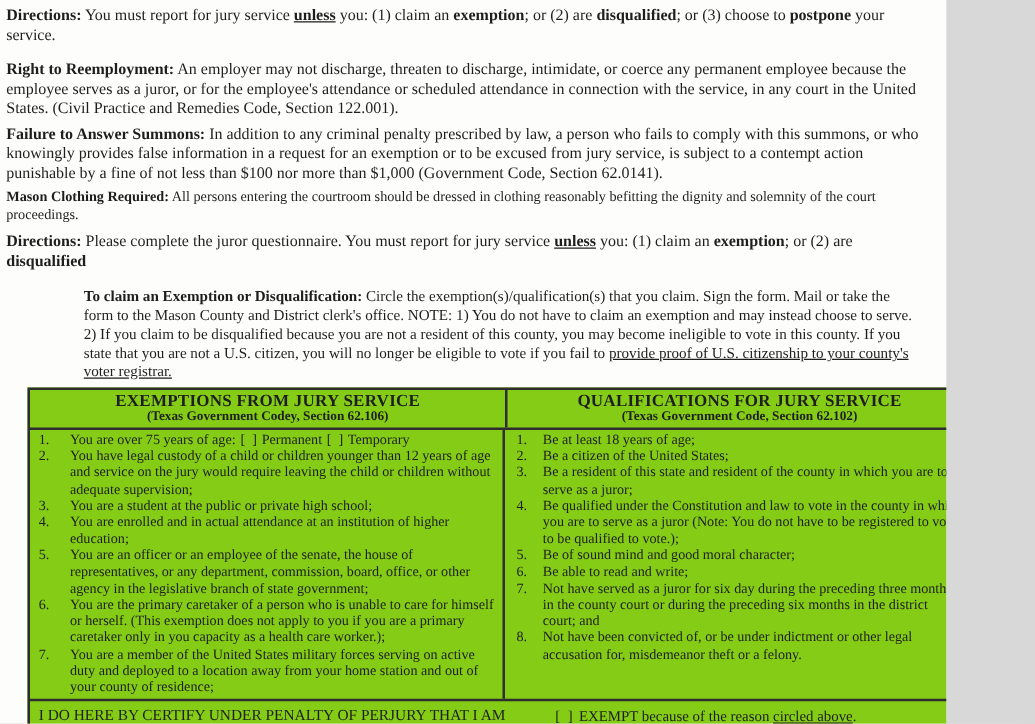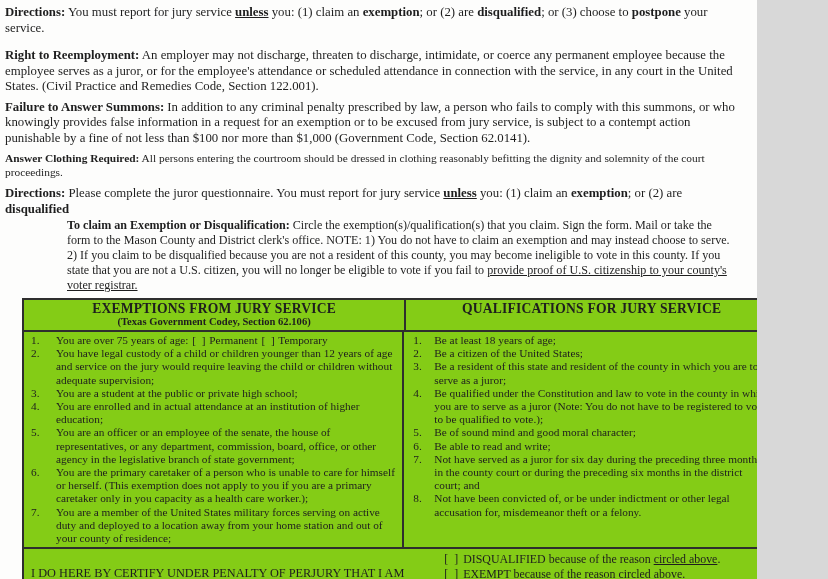--- a/index.html
+++ b/index.html
@@ -10,21 +10,21 @@
     color:#1e1e1e;
     font-family:"Liberation Serif", serif;
     position:relative;
     overflow:hidden;
   }
   .content { padding:5px 8px 0 5px; }
   .para { margin:0 0 12px 0; font-size:12.8px; line-height:15.5px; }
   .para.tight { margin-bottom:5px; }
   .para.small { font-size:11.4px; line-height:14px; margin-bottom:7px; }
   .para.nomb { margin-bottom:0; }
-  .indent-block { margin:1px 12px 5px 62px; font-size:12.1px; line-height:15px; }
+  .indent-block { margin:13px 12px 5px 62px; font-size:12.1px; line-height:15px; }
   .b { font-weight:bold; }
   .u { text-decoration:underline; }
 
   .jury-table {
     margin-left:17px;
     width:757px;
     border:2px solid #2e2e2e;
     background:#84cc16;
   }
   .thead { display:flex; border-bottom:2px solid #2e2e2e; text-align:center; }
@@ -61,35 +61,36 @@
 
 <div class="page">
   <div class="content">
 
     <p class="para"><span class="b">Directions:</span><span> You must report for jury service </span><span class="b u">unless</span><span> you: (1) claim an </span><span class="b">exemption</span><span>; or (2) are </span><span class="b">disqualified</span><span>; or (3) choose to </span><span class="b">postpone</span><span> your service.</span></p>
 
     <p class="para tight"><span class="b">Right to Reemployment:</span><span> An employer may not discharge, threaten to discharge, intimidate, or coerce any permanent employee because the employee serves as a juror, or for the employee's attendance or scheduled attendance in connection with the service, in any court in the United States. (Civil Practice and Remedies Code, Section 122.001).</span></p>
 
     <p class="para tight"><span class="b">Failure to Answer Summons:</span><span> In addition to any criminal penalty prescribed by law, a person who fails to comply with this summons, or who knowingly provides false information in a request for an exemption or to be excused from jury service, is subject to a contempt action punishable by a fine of not less than $100 nor more than $1,000 (Government Code, Section 62.0141).</span></p>
 
-    <p class="para small"><span class="b">Answer Clothing Required:</span><span> All persons entering the courtroom should be dressed in clothing reasonably befitting the dignity and solemnity of the court proceedings.</span></p>
+    <p class="para small"><span class="b">Mason Clothing Required:</span><span> All persons entering the courtroom should be dressed in clothing reasonably befitting the dignity and solemnity of the court proceedings.</span></p>
 
     <p class="para nomb"><span class="b">Directions:</span><span> Please complete the juror questionnaire. You must report for jury service </span><span class="b u">unless</span><span> you: (1) claim an </span><span class="b">exemption</span><span>; or (2) are </span><span class="b">disqualified</span></p>
 
     <div class="indent-block"><span class="b">To claim an Exemption or Disqualification:</span><span> Circle the exemption(s)/qualification(s) that you claim. Sign the form. Mail or take the form to the Mason County and District clerk's office. NOTE: 1) You do not have to claim an exemption and may instead choose to serve. 2) If you claim to be disqualified because you are not a resident of this county, you may become ineligible to vote in this county. If you state that you are not a U.S. citizen, you will no longer be eligible to vote if you fail to </span><span class="u">provide proof of U.S. citizenship to your county's voter registrar.</span></div>
 
     <div class="jury-table">
 
       <div class="thead">
         <div class="th">
           <div class="title">EXEMPTIONS FROM JURY SERVICE</div>
           <div class="sub">(Texas Government Codey, Section 62.106)</div>
         </div>
         <div class="th right">
           <div class="title">QUALIFICATIONS FOR JURY SERVICE</div>
+          <div class="sub">(Texas Government Code, Section 62.102)</div>
         </div>
       </div>
 
       <div class="tbody">
 
         <div class="cell left">
           <div class="li">
             <span class="n">1.</span>
             <span class="t"><span>You are over 75 years of age: </span><span class="inline-cb">[  ]</span><span> Permanent </span><span class="inline-cb">[  ]</span><span> Temporary</span></span>
           </div>
@@ -158,23 +159,20 @@
           </div>
         </div>
 
       </div>
 
       <div class="tfoot">
         <div class="foot-top">
           <div class="statement">I DO HERE BY CERTIFY UNDER PENALTY OF PERJURY THAT I AM</div>
           <div class="checks">
             <div class="check-line">
-              <span class="cb">[  ]</span><span><span>DISQUALIFIED because of the reason </span><span class="u">circled above</span><span>.</span></span>
-            </div>
-            <div class="check-line">
               <span class="cb">[  ]</span><span><span>EXEMPT because of the reason </span><span class="u">circled above</span><span>.</span></span>
             </div>
           </div>
         </div>
         <div class="foot-bottom">
           <div class="sig-group">
             <span class="lbl">Signature:</span>
             <span class="fill-line"></span>
           </div>
           <div class="date-group">

